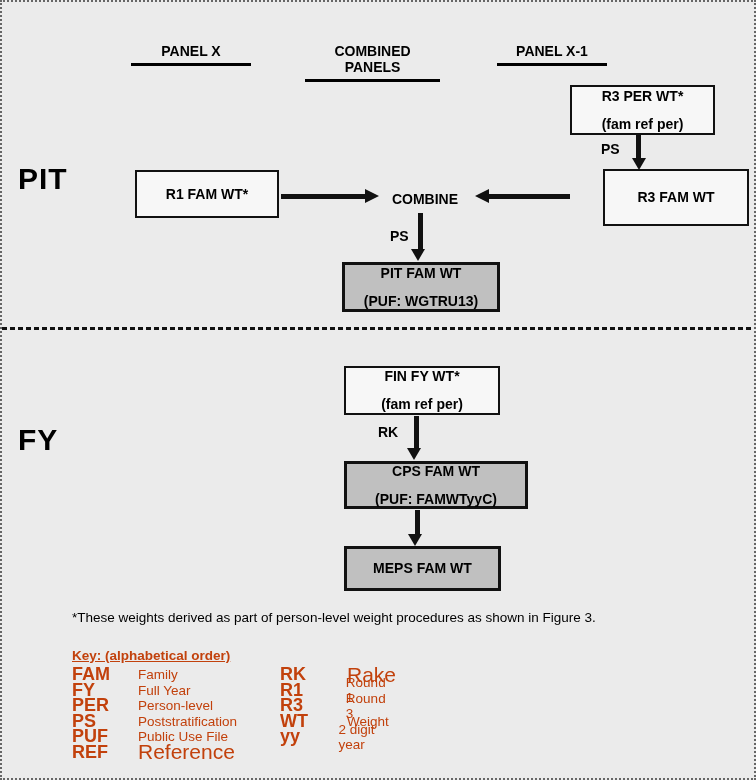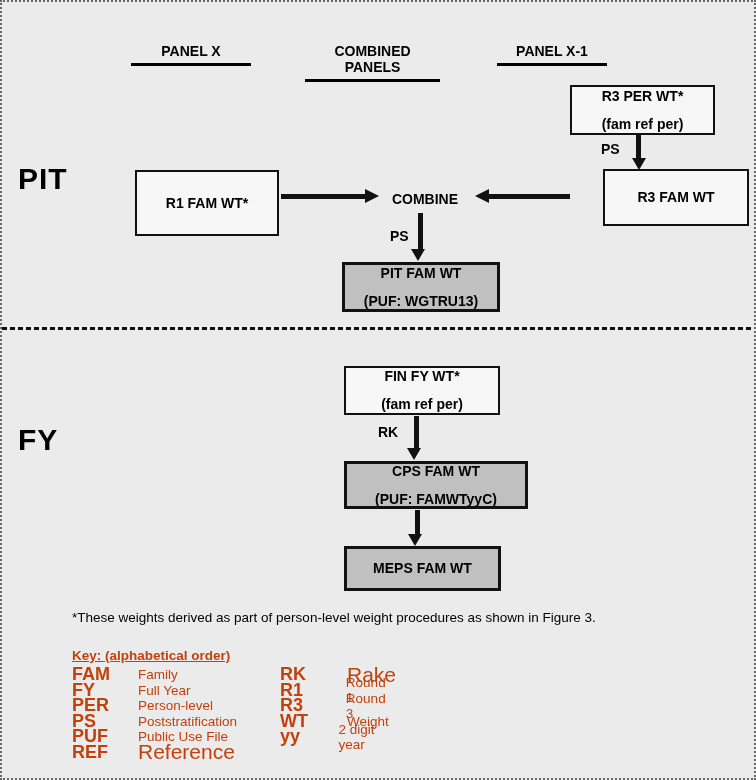--- a/index.html
+++ b/index.html
@@ -131,21 +131,21 @@
   </div>
 
   <div class="plain-label" style="left:599px; top:139px;">PS</div>
   <div class="vline" style="left:634px; top:133px; height:24px;"></div>
   <div class="head-down" style="left:630px; top:156px;"></div>
 
   <div class="node" style="left:568px; top:167px; width:146px; height:57px;margin-left:33px;">
     <span>R3 FAM WT</span>
   </div>
 
-  <div class="node" style="left:133px; top:168px; width:144px; height:66px;">
+  <div class="node" style="left:133px; top:168px; width:144px; height:48px;">
     <span>R1 FAM WT*</span>
   </div>
 
   <div class="hline" style="left:279px; top:192px; width:84px;"></div>
   <div class="head-right" style="left:363px; top:187px;"></div>
 
   <div class="hline" style="left:487px; top:192px; width:81px;"></div>
   <div class="head-left" style="left:473px; top:187px;"></div>
 
   <div class="plain-label" style="left:383px; top:189px; width:80px; text-align:center;">COMBINE</div>

